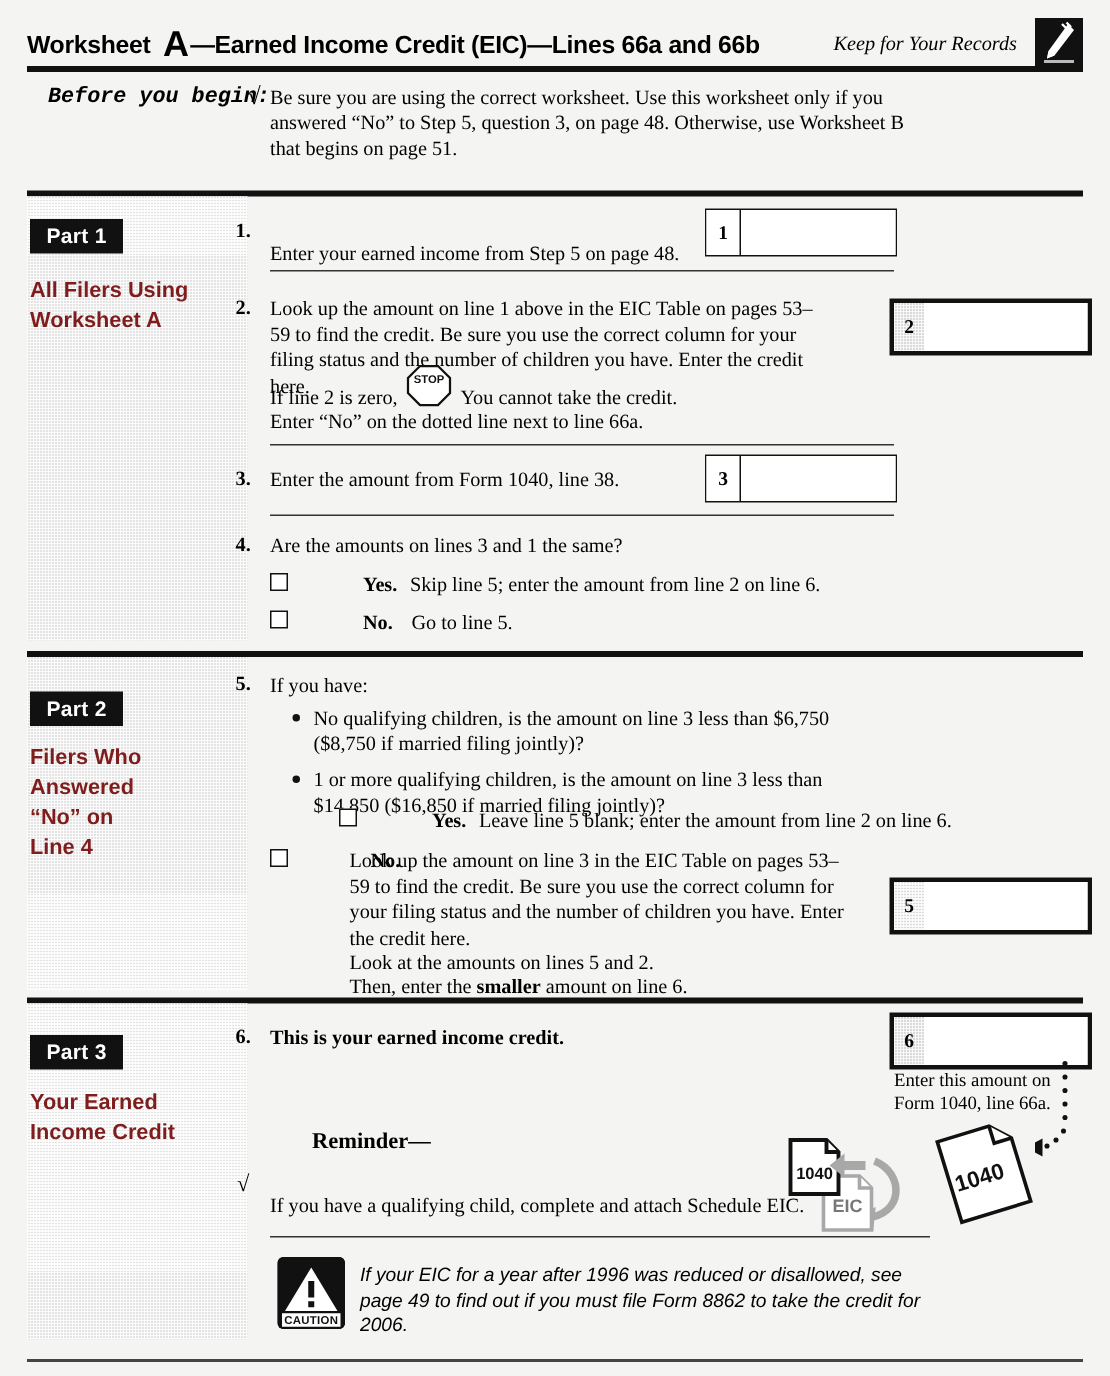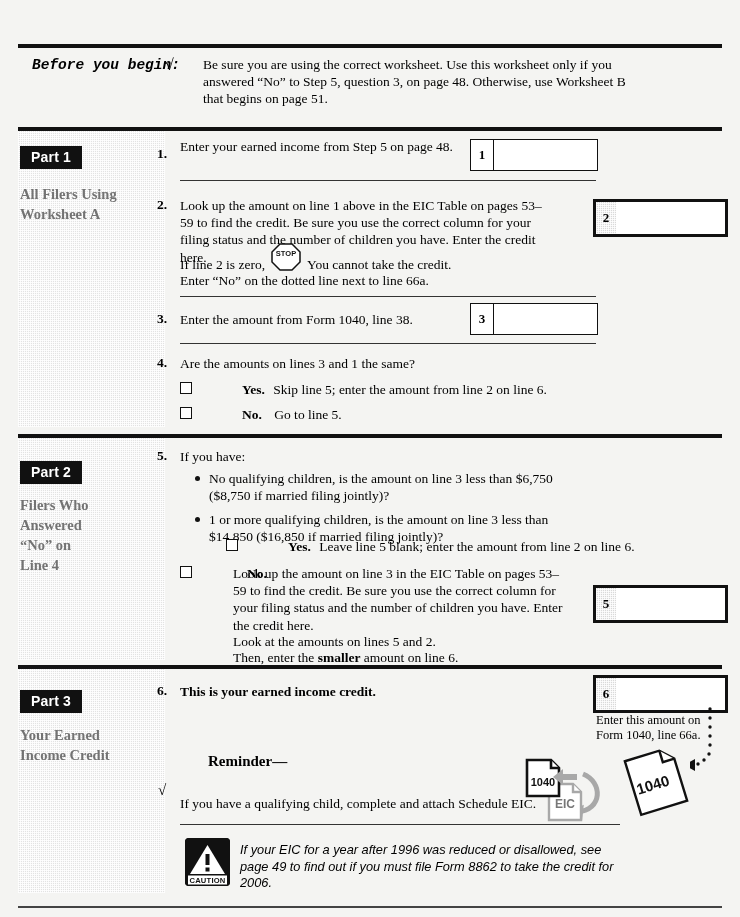--- a/index.html
+++ b/index.html
@@ -37,44 +37,44 @@
 
   
   .byb-label{
     position:absolute;left:32px;top:57px;
     font-family:Liberation Mono, monospace;
     font-weight:bold;font-style:italic;font-size:14.5px;
   }
   .byb-check{position:absolute;left:165px;top:56px;font-size:16px;}
   .byb-text{
     position:absolute;left:180px;top:56px;width:440px;
-    font-size:13.5px;line-height:17px;margin-left:23px;
+    font-size:13.5px;line-height:17px;
   }
 
   
   .sidebar{
     position:absolute;left:18px;width:147px;
     background-color:#e3e3e3;
     background-image:
       repeating-linear-gradient(0deg,rgba(255,255,255,.85) 0 1px,rgba(0,0,0,0) 1px 2px),
       repeating-linear-gradient(90deg,rgba(255,255,255,.85) 0 1px,rgba(0,0,0,0) 1px 2px);
   }
   .part-badge{
     position:absolute;left:20px;
     background:#111;color:#fff;
     font-family:"Liberation Sans",sans-serif;
     font-weight:bold;font-size:14px;
     padding:3px 11px 4px 11px;
     letter-spacing:.2px;
   }
   .part-sub{
     position:absolute;left:20px;
-    font-family:Liberation Serif, serif;
+    font-family:Liberation Sans, sans-serif;
     font-weight:bold;font-size:14.5px;line-height:20px;
-    color:#737373;
+    color:#7f1d1d;
   }
 
   
   .num{position:absolute;font-size:13.5px;font-weight:bold;}
   .qtext{position:absolute;font-size:13.5px;line-height:17.2px;}
   .qtext.bold{font-weight:bold;}
   .bullet-row{position:relative;padding-left:16px;margin-bottom:7px;line-height:17px;}
   .bullet-row::before{
     content:"";position:absolute;left:2px;top:6px;
     width:5px;height:5px;border-radius:50%;background:#111;
@@ -125,36 +125,49 @@
   }
   .reminder-h{
     position:absolute;font-weight:bold;font-size:15px;
   }
 </style>
 </head>
 <body>
 
 <div class="page">
 
+  <div class="hdr">
+    <div class="hdr-title"><span>Worksheet </span><span class="bigA">A</span><span>—Earned Income Credit (EIC)—Lines 66a and 66b</span></div>
+    <div class="hdr-keep">Keep for Your Records</div>
+    <div class="pencil-icon">
+      <svg width="32" height="32" viewBox="0 0 32 32">
+        <rect x="0" y="0" width="32" height="32" fill="#111"></rect>
+        <path d="M22 4 L26 8 L13 25 L8 27 L9 22 Z" fill="#fff"></path>
+        <path d="M9 22 L13 25 L8 27 Z" fill="#fff"></path>
+        <path d="M18 4 L21 7 M21 3 L24 6" stroke="#fff" stroke-width="1.6" fill="none"></path>
+        <rect x="6" y="28" width="20" height="2" fill="#bbb"></rect>
+      </svg>
+    </div>
+  </div>
 
   <div class="rule-thick" style="top:44px;"></div>
 
   <div class="byb-label">Before you begin:</div>
   <div class="byb-check">√</div>
   <div class="byb-text">Be sure you are using the correct worksheet. Use this worksheet only if you answered “No” to Step 5, question 3, on page 48. Otherwise, use Worksheet B that begins on page 51.</div>
 
   <div class="rule-thick" style="top:127px;"></div>
 
   <div class="sidebar" style="top:131px;height:296px;"></div>
   <div class="part-badge" style="top:146px;">Part 1</div>
   <div class="part-sub" style="top:184px;white-space:pre-line;">All Filers Using
 Worksheet A</div>
 
   <div class="num" style="left:157px;top:146px;">1.</div>
-  <div class="qtext" style="left:180px;top:138px;width:290px;">Enter your earned income from Step 5 on page 48.</div>
+  <div class="qtext" style="left:180px;top:160px;width:290px;">Enter your earned income from Step 5 on page 48.</div>
   <div class="abox thin" style="left:470px;top:139px;width:126px;height:30px;">
     <div class="abox-n">1</div>
     <div class="abox-f"></div>
   </div>
   <div class="rule-thin" style="left:180px;top:180px;width:416px;"></div>
 
   <div class="num" style="left:157px;top:197px;">2.</div>
   <div class="qtext" style="left:180px;top:197px;width:372px;">Look up the amount on line 1 above in the EIC Table on pages 53–59 to find the credit. Be sure you use the correct column for your filing status and the number of children you have. Enter the credit here.</div>
   <div class="abox thick" style="left:593px;top:199px;width:129px;height:32px;">
     <div class="abox-n">2</div>

